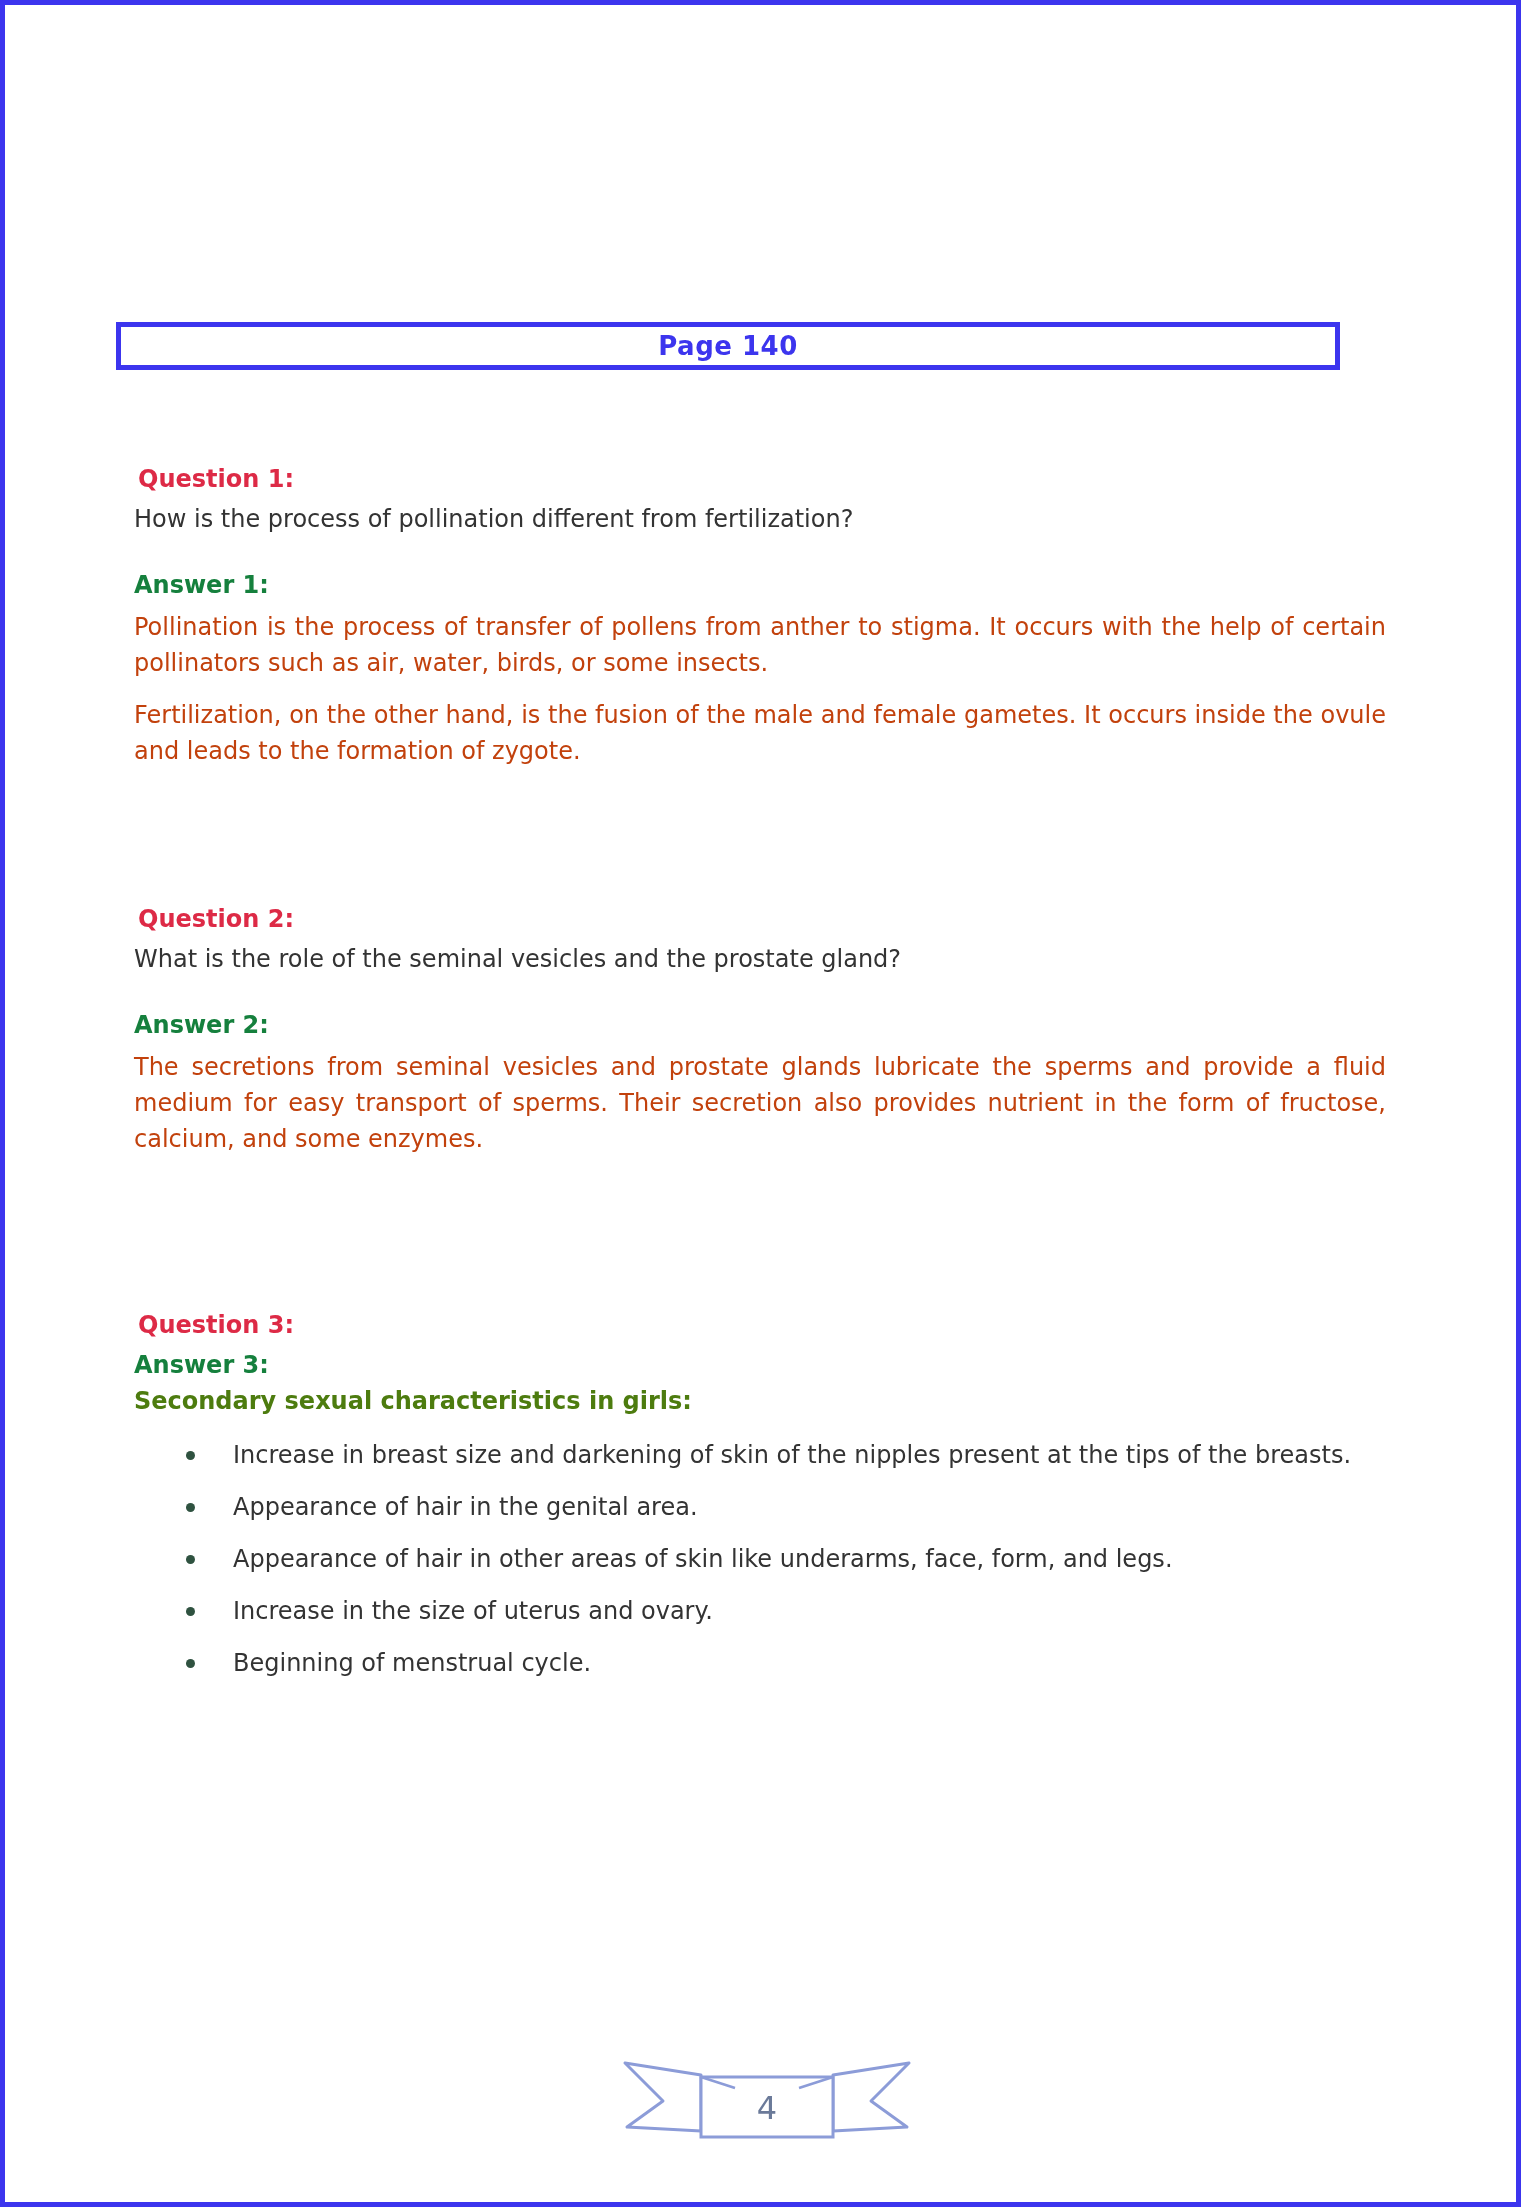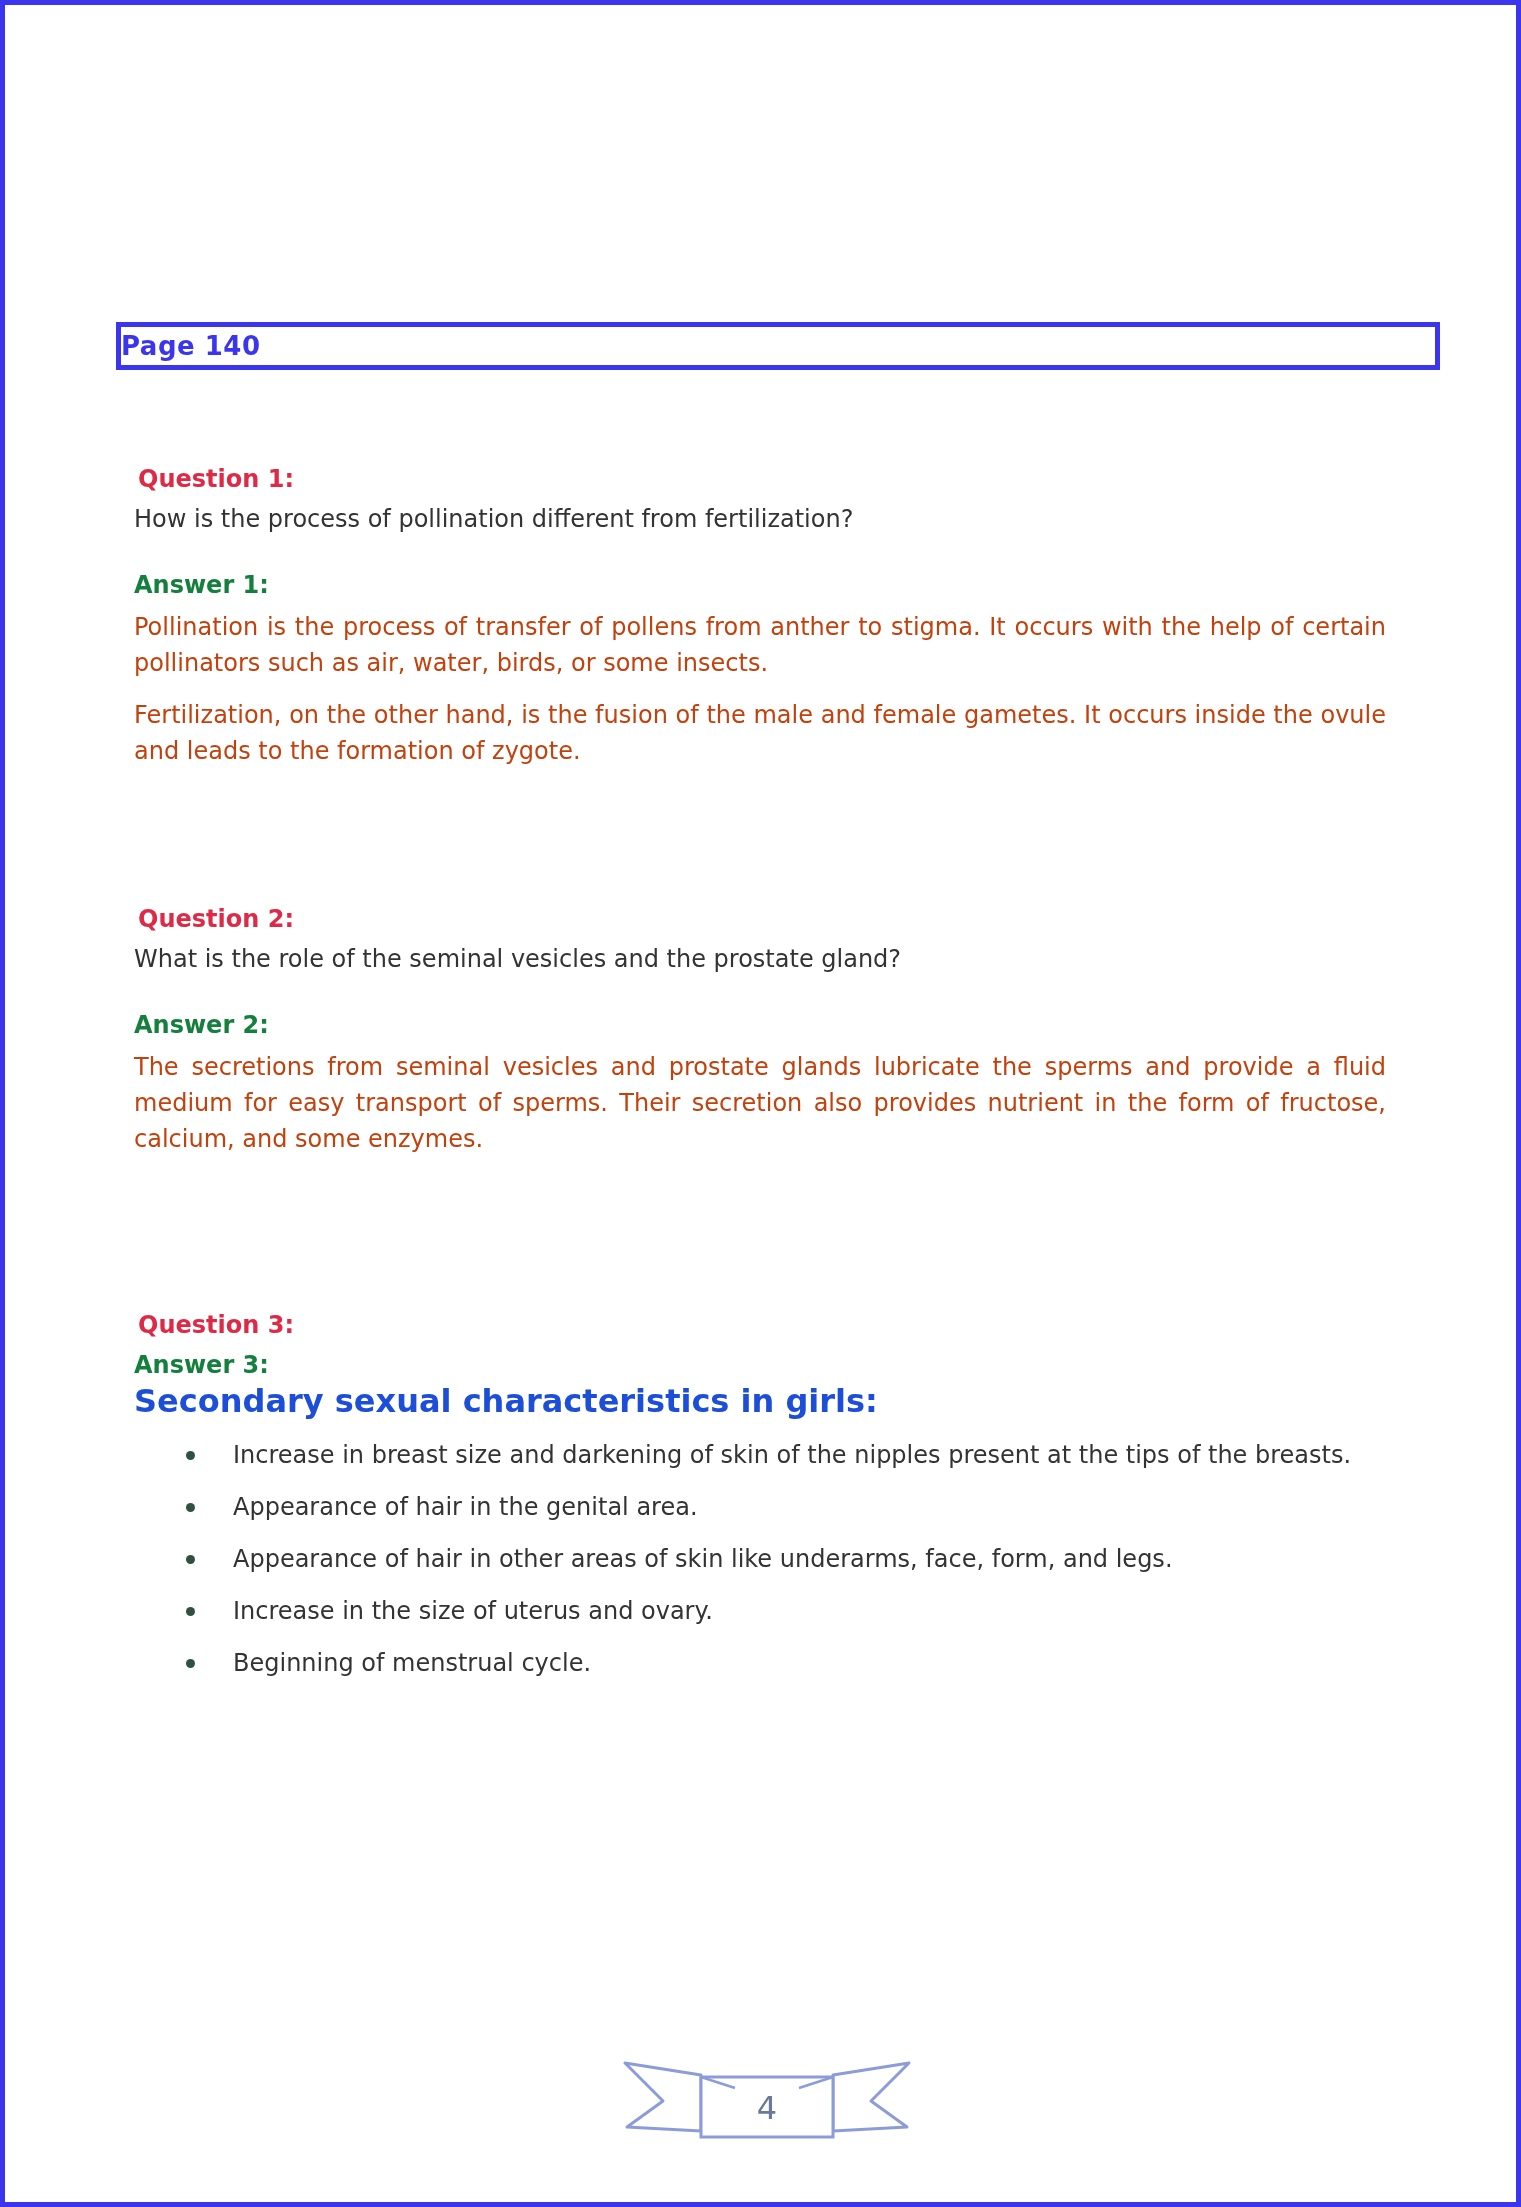--- a/index.html
+++ b/index.html
@@ -11,26 +11,27 @@
     border: 5px solid #3c35ee;
     box-sizing: border-box;
     font-family: "DejaVu Sans", "Liberation Sans", sans-serif;
     color: #333333;
     overflow: hidden;
   }
   .header-box {
     position: absolute;
     left: 111px;
     top: 317px;
-    width: 1324px;
+    width: 1224px;
     height: 48px;
     border: 5px solid #3c35ee;
     box-sizing: border-box;
     display: flex;
     align-items: center;
+    justify-content: center;
   }
   .header-title {
     color: #3c35ee;
     font-weight: bold;
     font-size: 26px;
     letter-spacing: 0.5px;
   }
   .qa-section {
     position: absolute;
     left: 129px;
@@ -60,23 +61,23 @@
     margin: 0;
   }
   .a-para {
     font-size: 24px;
     line-height: 36px;
     margin: 6px 0 16px 0;
     text-align: justify;
     color: #c2410c;
   }
   .sub-heading {
-    color: #1d4ed8;
+    color: #4d7c0f;
     font-weight: bold;
-    font-size: 32px;
+    font-size: 24px;
     line-height: 36px;
     margin: 0;
   }
   ul.points {
     list-style: none;
     margin: 10px 0 0 0;
     padding: 0;
     font-size: 24px;
     line-height: 52px;
     color: #333333;

